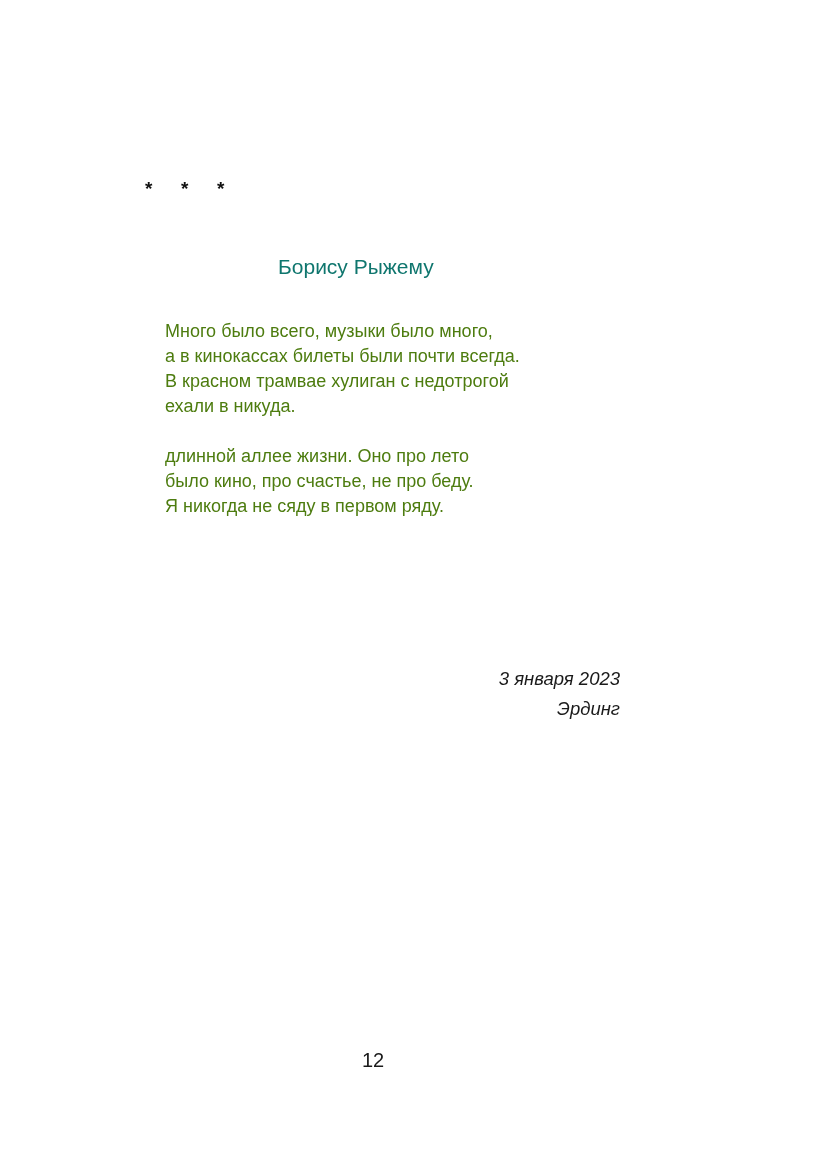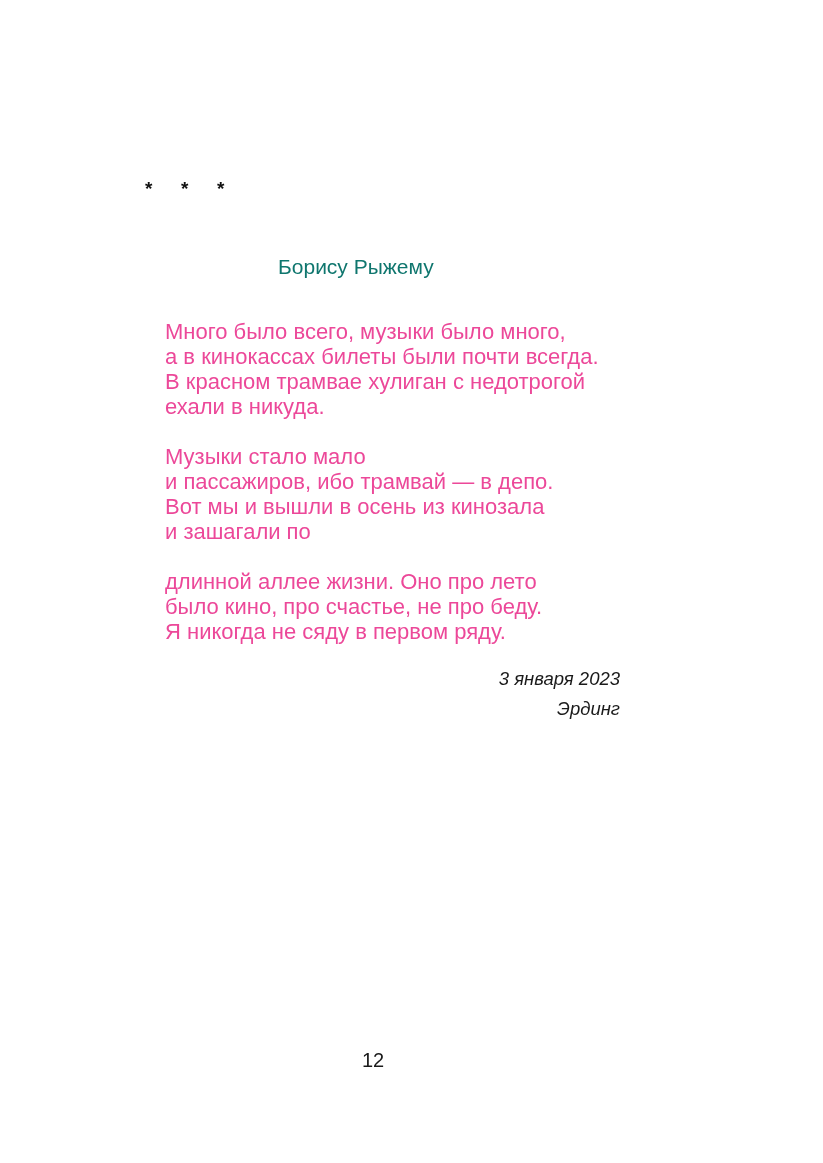--- a/index.html
+++ b/index.html
@@ -50,23 +50,23 @@
     padding-top: 40px;
     padding-left: 20px;
   }
   .stanza {
     margin: 0 0 25px 0;
   }
   .stanza:last-child {
     margin-bottom: 9px;
   }
   .line {
-    font-size: 22px;
+    font-size: 18px;
     line-height: 25px;
-    color: #ec4899;
+    color: #4d7c0f;
     white-space: pre;
     margin: 0;
   }
   
   .signature {
     position: absolute;
     left: 300px;
     top: 661px;
     width: 325px;
     text-align: right;
@@ -105,26 +105,20 @@
 
     <div class="stanzas">
 
       <div class="stanza">
         <div class="line">Много было всего, музыки было много,</div>
         <div class="line">а в кинокассах билеты были почти всегда.</div>
         <div class="line">В красном трамвае хулиган с недотрогой</div>
         <div class="line">ехали в никуда.</div>
       </div>
 
-      <div class="stanza">
-        <div class="line">Музыки стало мало</div>
-        <div class="line">и пассажиров, ибо трамвай — в депо.</div>
-        <div class="line">Вот мы и вышли в осень из кинозала</div>
-        <div class="line">и зашагали по</div>
-      </div>
 
       <div class="stanza">
         <div class="line">длинной аллее жизни. Оно про лето</div>
         <div class="line">было кино, про счастье, не про беду.</div>
         <div class="line">Я никогда не сяду в первом ряду.</div>
       </div>
 
     </div>
   </div>
 

